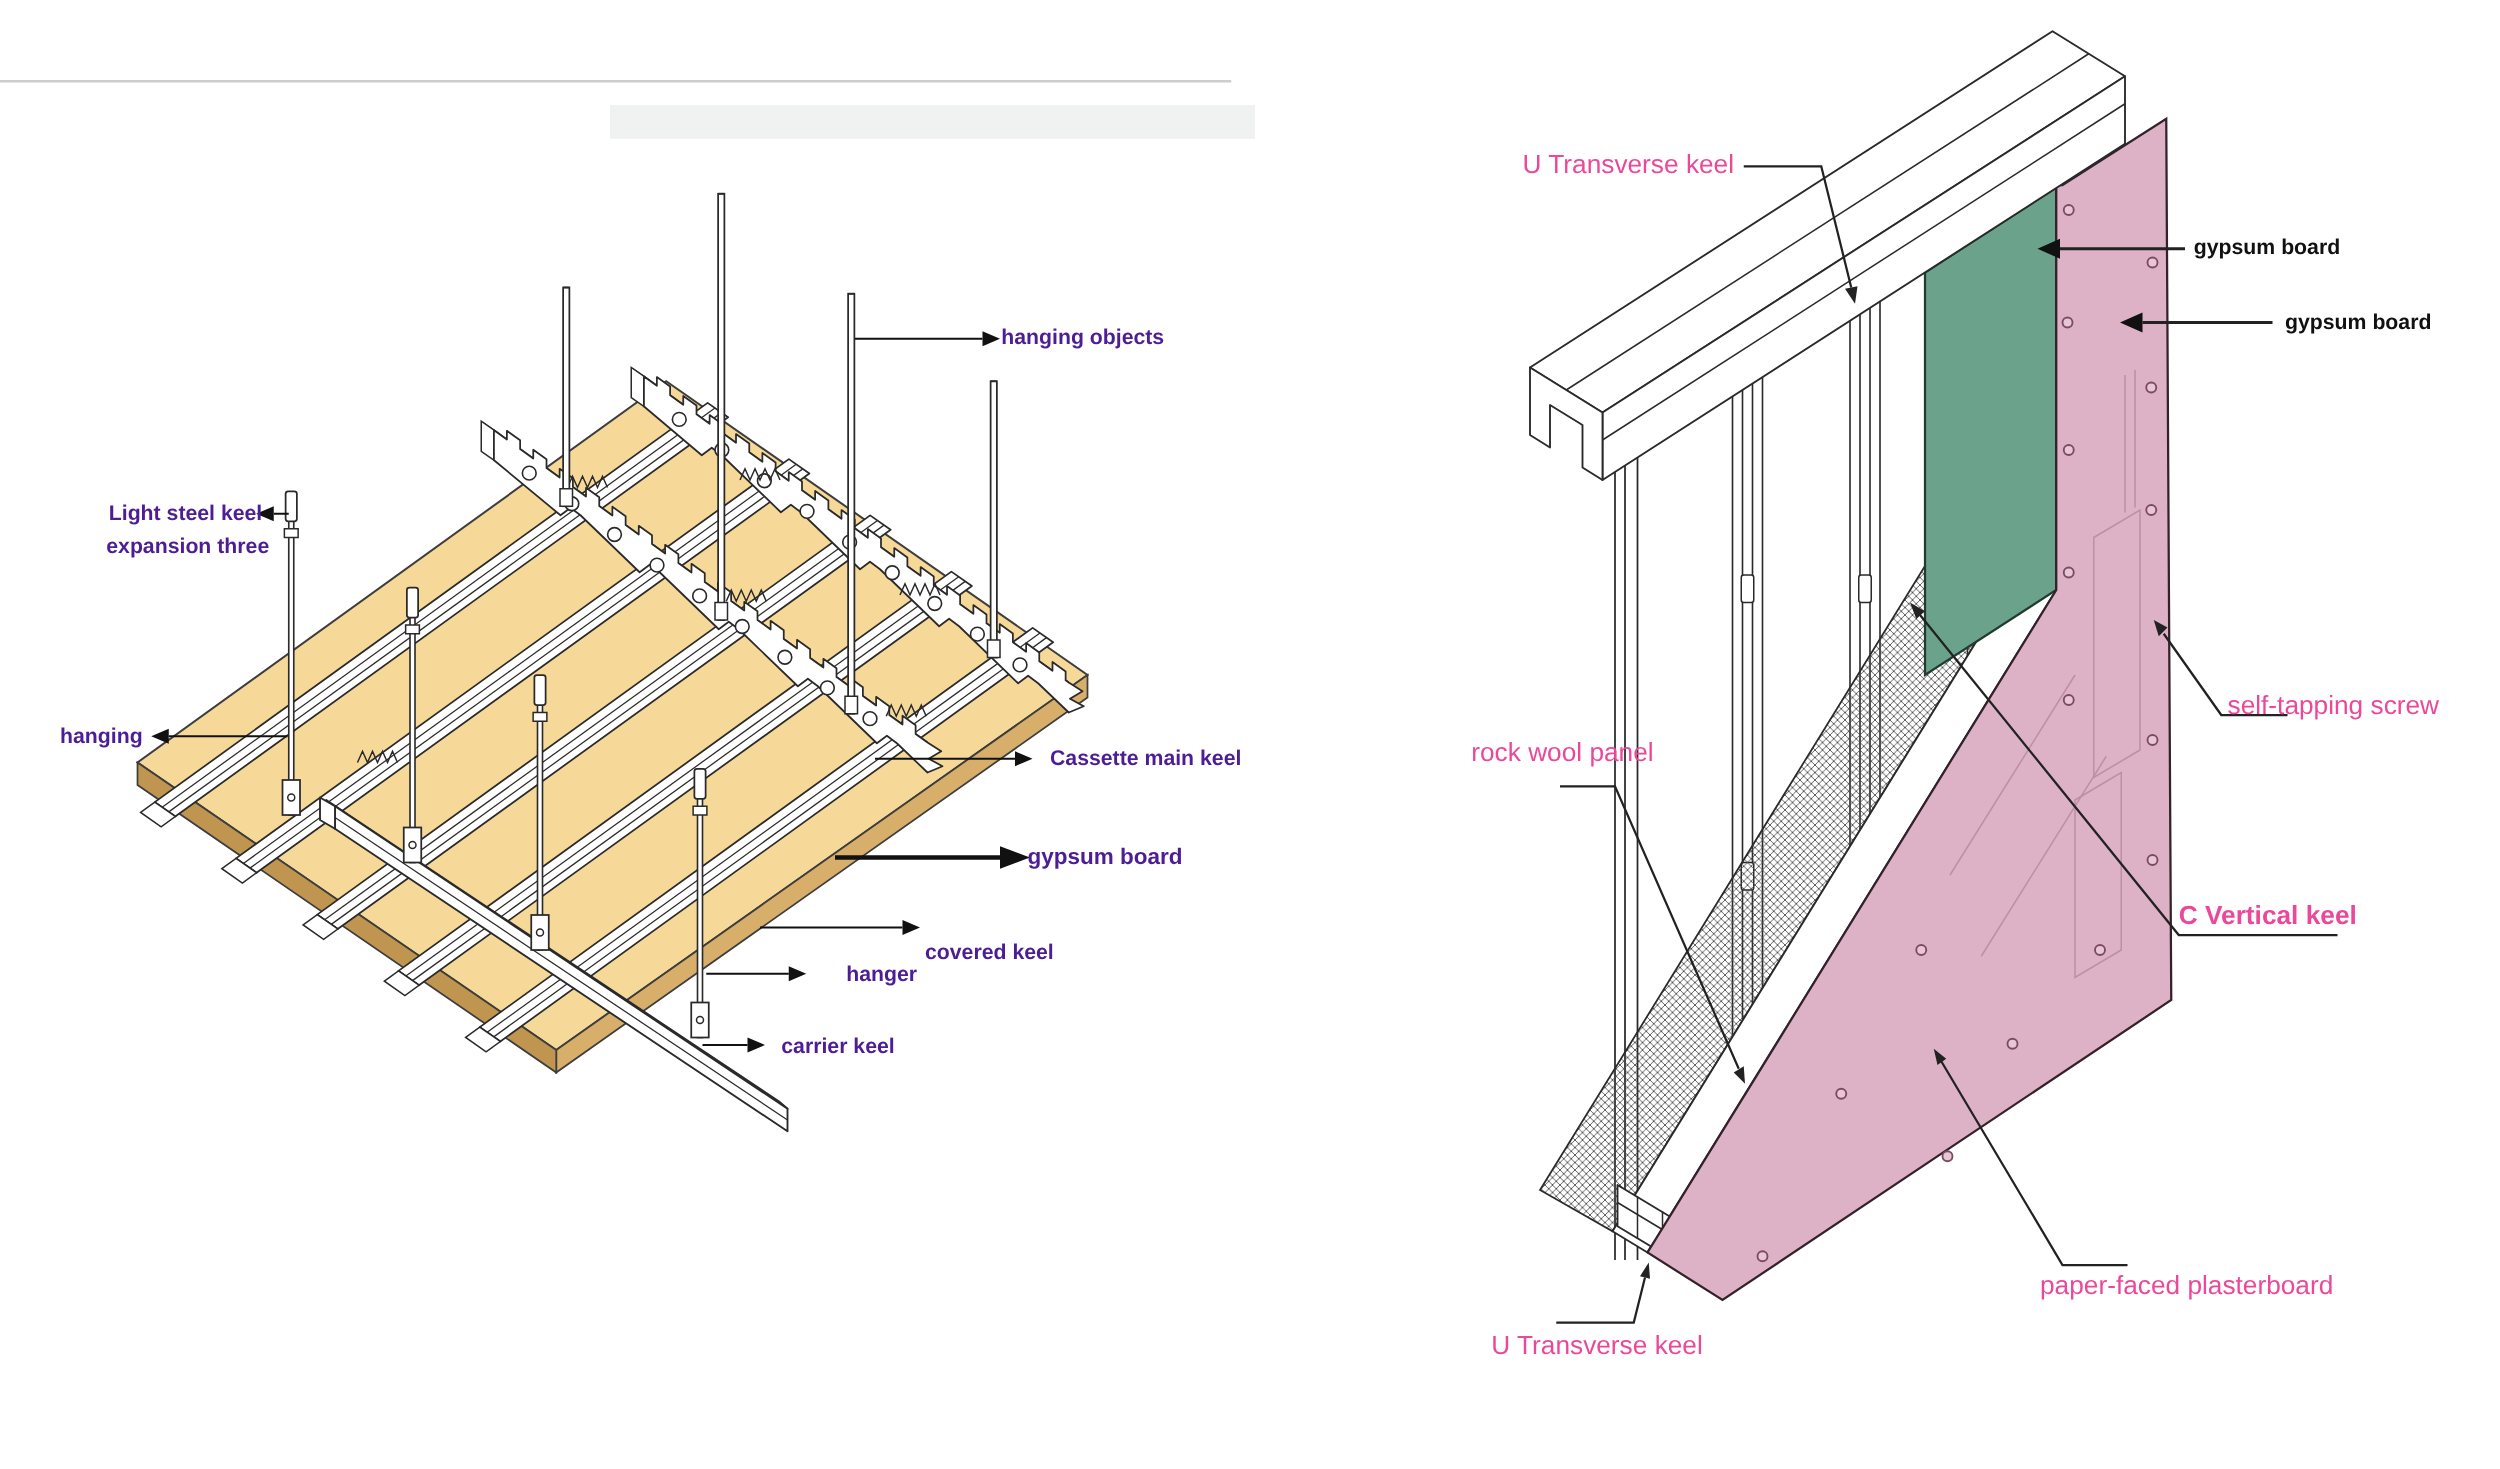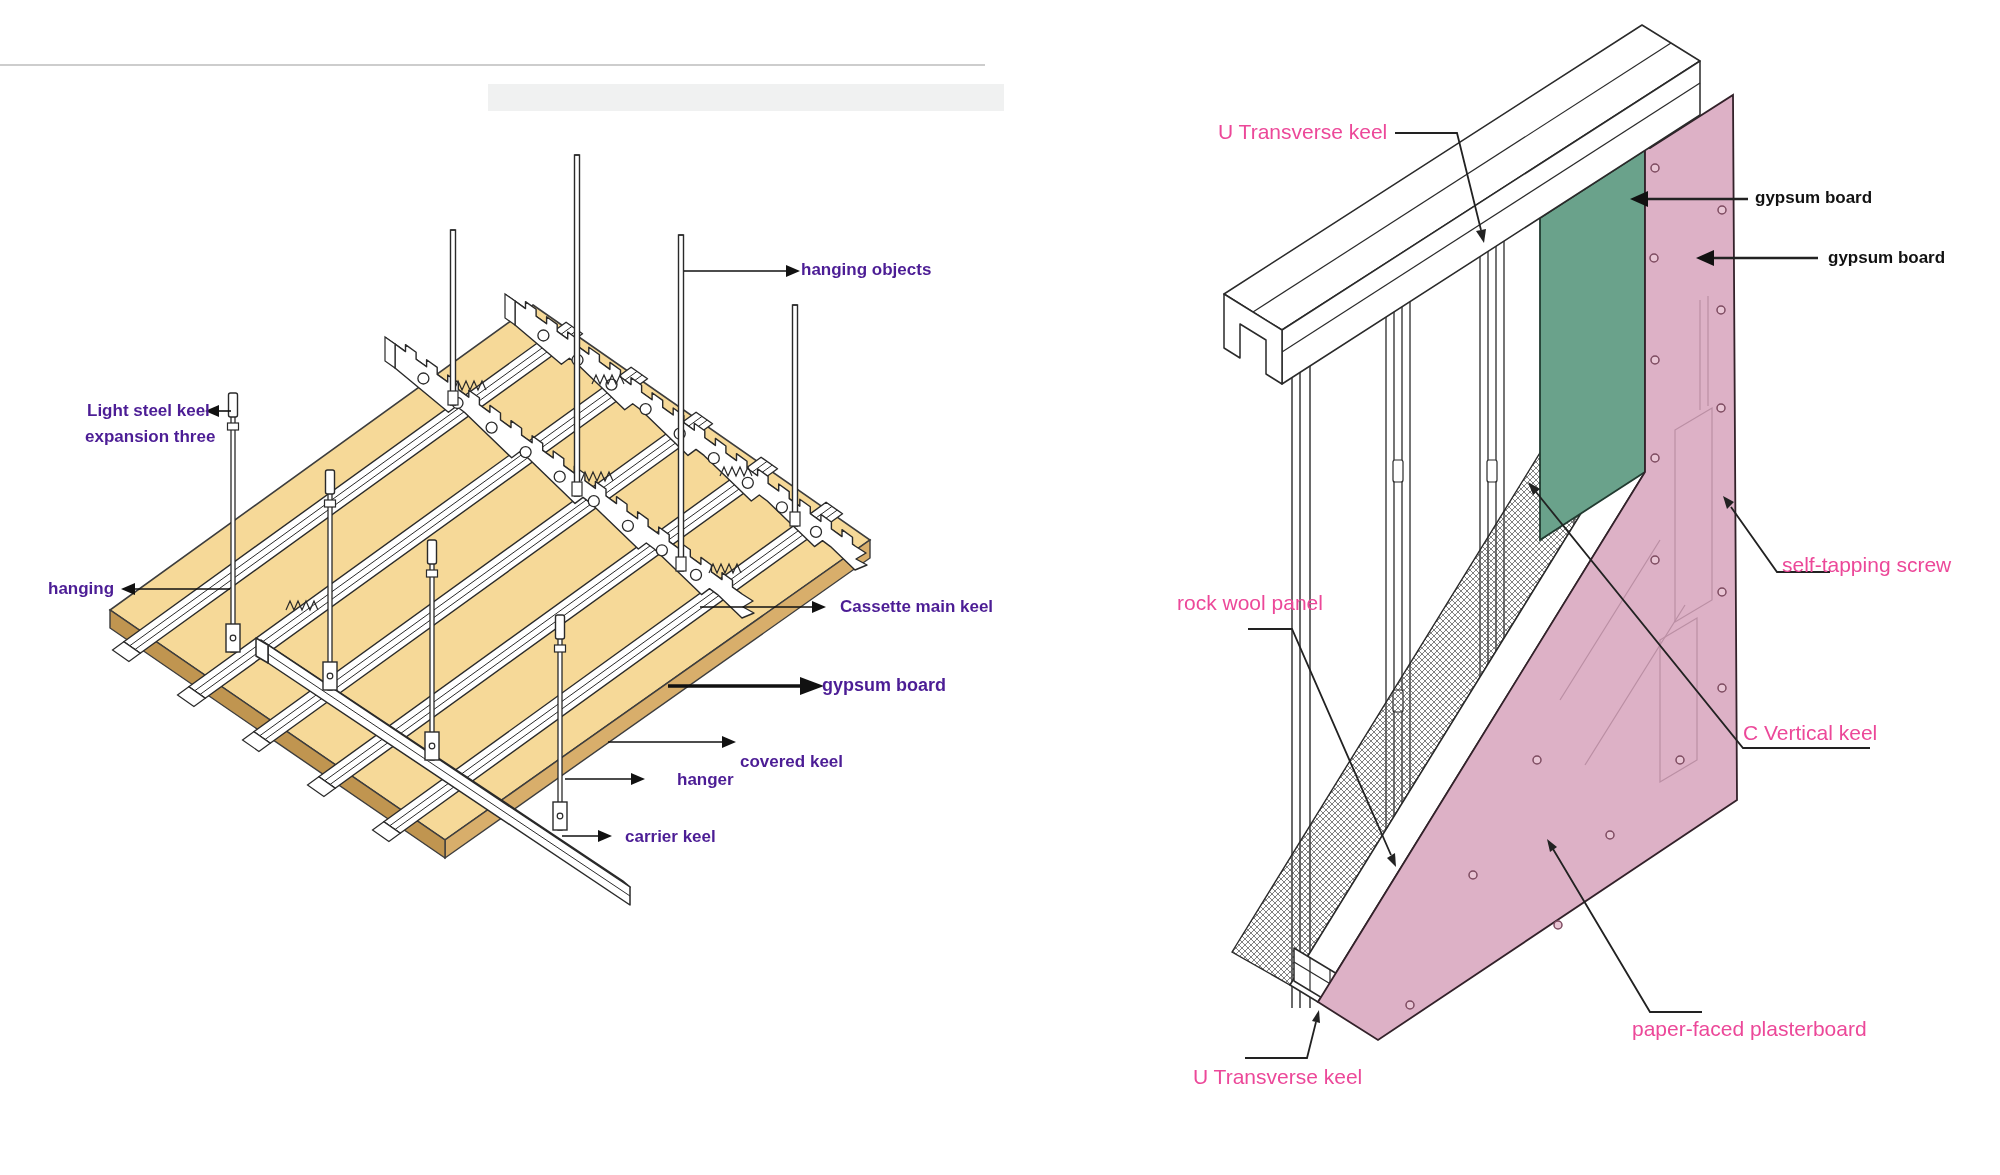--- a/index.html
+++ b/index.html
@@ -261,16 +261,16 @@
   <div class="lbl lbl-left" style="left:822px;top:675px;font-size:18px;">gypsum board</div>
   <div class="lbl lbl-left" style="left:740px;top:752px;">covered keel</div>
   <div class="lbl lbl-left" style="left:652px;top:770px;margin-left:25px;">hanger</div>
   <div class="lbl lbl-left" style="left:625px;top:827px;">carrier keel</div>
 
   <div class="lbl lbl-right" style="left:1218px;top:120px;">U Transverse keel</div>
   <div class="lbl lbl-right-bold" style="left:1755px;top:188px;">gypsum board</div>
   <div class="lbl lbl-right-bold" style="left:1828px;top:248px;">gypsum board</div>
   <div class="lbl lbl-right" style="left:1782px;top:542px;margin-top:11px;">self-tapping screw</div>
   <div class="lbl lbl-right" style="left:1177px;top:591px;">rock wool panel</div>
-  <div class="lbl lbl-right" style="left:1743px;top:721px;">C Vertical keel</div>
+  <div class="lbl lbl-right" style="left:1743px;top:721px;font-weight:bold;">C Vertical keel</div>
   <div class="lbl lbl-right" style="left:1632px;top:1017px;">paper-faced plasterboard</div>
   <div class="lbl lbl-right" style="left:1193px;top:1065px;">U Transverse keel</div>
 </div>
 
 </body></html>

